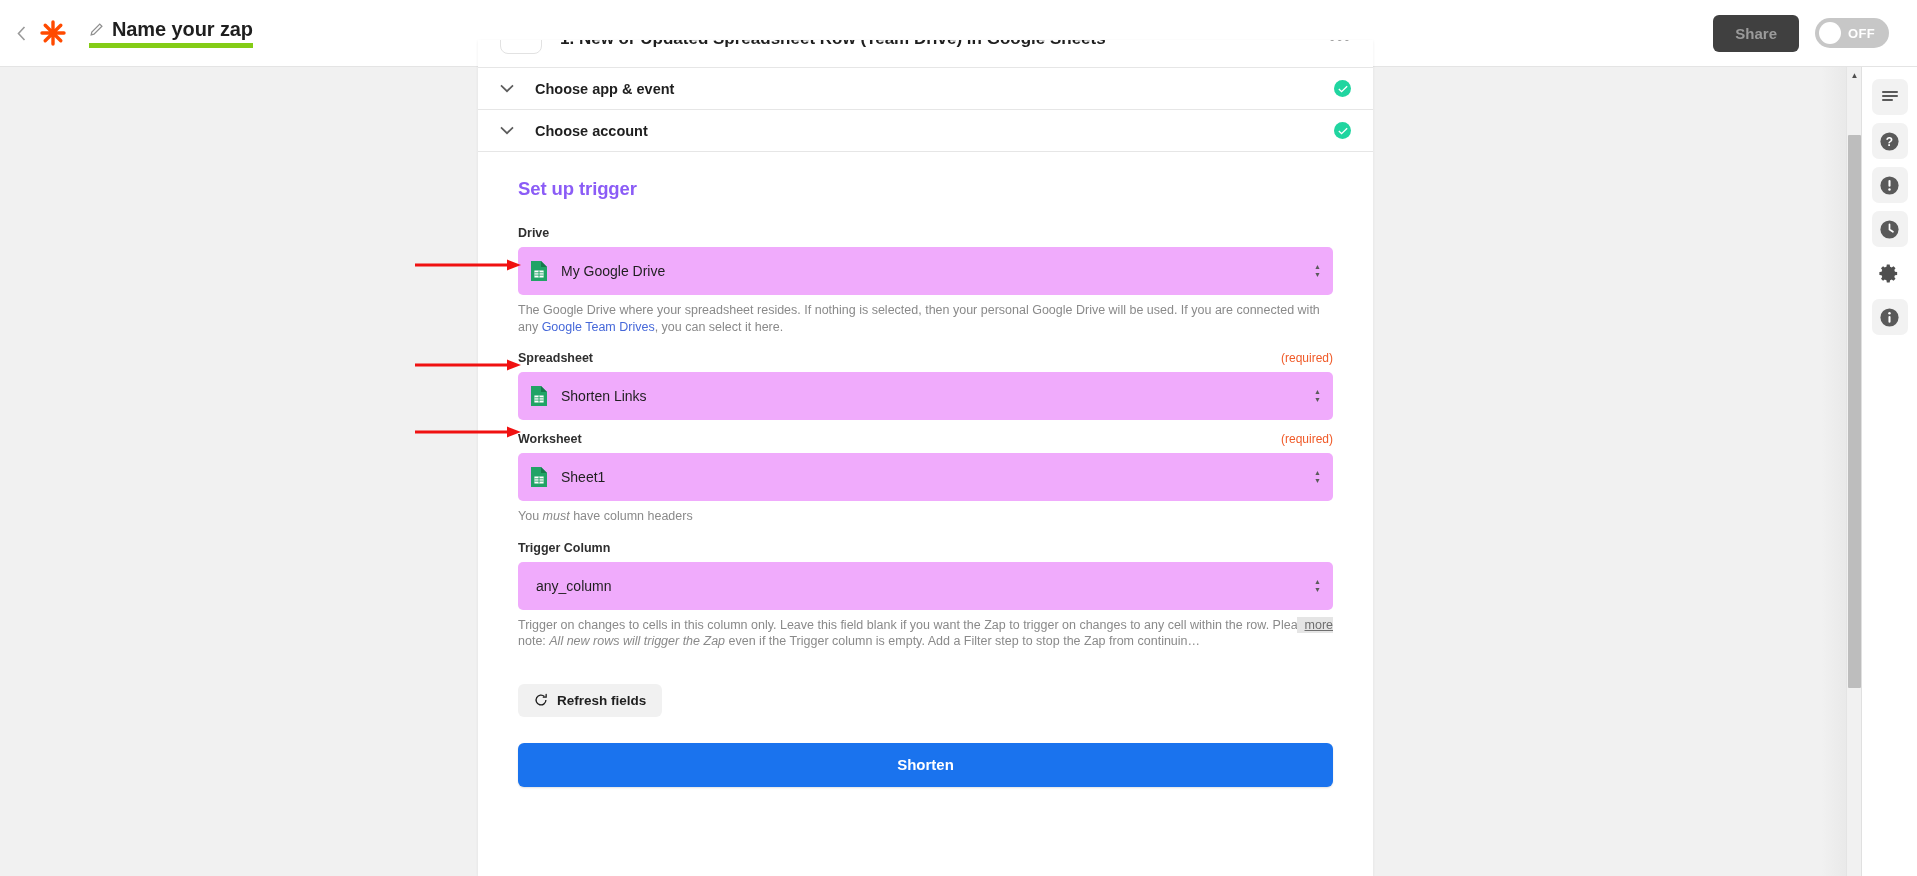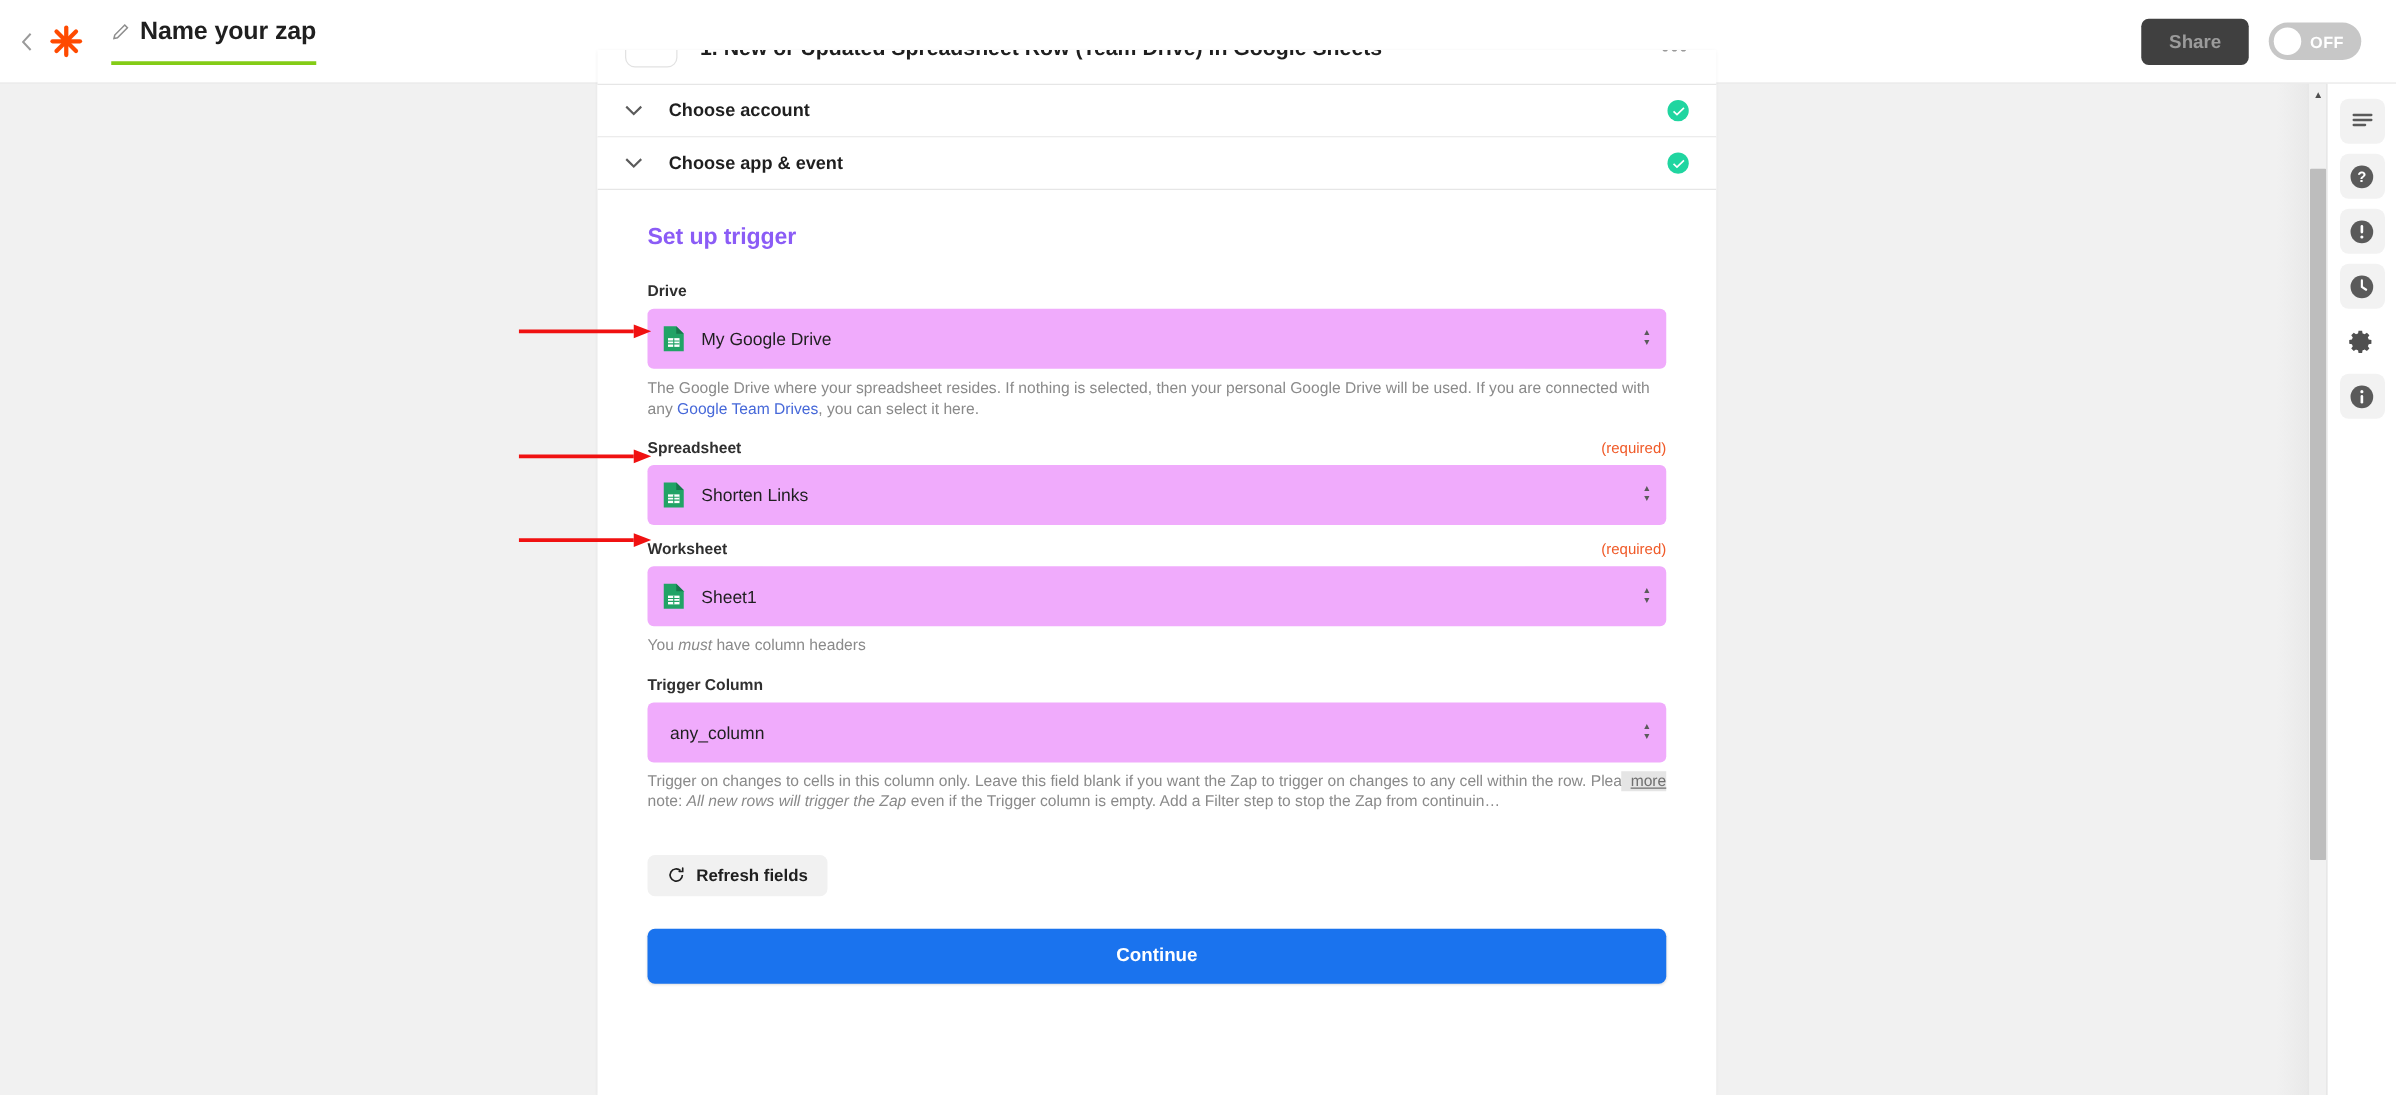--- a/index.html
+++ b/index.html
@@ -20,21 +20,21 @@
     display: flex; align-items: center;
   }
   .back-chevron {
     margin-left: 13px; width: 16px; height: 20px;
     display: flex; align-items: center; justify-content: center;
     color: #9a9a9a; font-size: 17px; line-height: 1;
   }
   .zap-logo { margin-left: 10px; width: 28px; height: 28px; position: relative; }
   .zap-title-wrap {
     margin-left: 22px; display: flex; align-items: center;
-    border-bottom: 3px solid #84cc16; padding-bottom: 12px; justify-content: flex-end;
+    border-bottom: 5px solid #84cc16; padding-bottom: 2px; justify-content: flex-end;
   }
   .pencil-icon { width: 15px; height: 15px; color: #8e8e8e; margin-right: 8px; display:block; }
   .zap-title { font-size: 20px; font-weight: bold; color: #1f1f1f; letter-spacing: -0.1px; }
   .topbar-right {
     margin-left: auto; display: flex; align-items: center; gap: 16px; margin-right: 28px;
   }
   .share-btn {
     background: #404040; color: #9b9b9b; font-size: 15px; font-weight: bold;
     border: none; border-radius: 6px; padding: 10px 22px; cursor: pointer;
   }
@@ -266,54 +266,54 @@
 </div>
 
 <div class="card">
 
   <div class="step-header-partial">
     <div class="sh-inner">
       <div class="sh-avatar"></div>
       <div class="sh-title">1. New or Updated Spreadsheet Row (Team Drive) in Google Sheets</div>
       <div class="sh-dots">•••</div>
     </div>
+  </div>
+
+  <div class="accordion-row">
+    <span class="acc-chevron">
+      <svg width="14" height="9" viewBox="0 0 14 9" fill="none" stroke="currentColor" stroke-width="1.7">
+        <path d="M1 1.3 L7 7.2 L13 1.3"></path>
+      </svg>
+    </span>
+    <span class="acc-label">Choose app &amp; event</span>
+    <span class="acc-check">
+      <span class="check-circle">
+        <svg width="10" height="8" viewBox="0 0 12 9" fill="none" stroke="#fff" stroke-width="1.6">
+          <path d="M1 4.6 L4.3 7.7 L11 1.2"></path>
+        </svg>
+      </span>
+    </span>
   </div>
 
   <div class="accordion-row">
     <span class="acc-chevron">
       <svg width="14" height="9" viewBox="0 0 14 9" fill="none" stroke="currentColor" stroke-width="1.7">
         <path d="M1 1.3 L7 7.2 L13 1.3"></path>
       </svg>
     </span>
     <span class="acc-label">Choose account</span>
     <span class="acc-check">
       <span class="check-circle">
         <svg width="10" height="8" viewBox="0 0 12 9" fill="none" stroke="#fff" stroke-width="1.6">
           <path d="M1 4.6 L4.3 7.7 L11 1.2"></path>
         </svg>
       </span>
     </span>
   </div>
 
-  <div class="accordion-row">
-    <span class="acc-chevron">
-      <svg width="14" height="9" viewBox="0 0 14 9" fill="none" stroke="currentColor" stroke-width="1.7">
-        <path d="M1 1.3 L7 7.2 L13 1.3"></path>
-      </svg>
-    </span>
-    <span class="acc-label">Choose app &amp; event</span>
-    <span class="acc-check">
-      <span class="check-circle">
-        <svg width="10" height="8" viewBox="0 0 12 9" fill="none" stroke="#fff" stroke-width="1.6">
-          <path d="M1 4.6 L4.3 7.7 L11 1.2"></path>
-        </svg>
-      </span>
-    </span>
-  </div>
-
   <div class="setup">
     <h2>Set up trigger</h2>
 
     
     <div class="field">
       <div class="field-label-row">
         <span class="field-label">Drive</span>
         <span class="field-required"></span>
       </div>
       <div class="select">
@@ -420,21 +420,21 @@
     <button class="refresh-btn">
       <span>
         <svg width="14" height="14" viewBox="0 0 16 16" fill="none" stroke="#1f1f1f" stroke-width="1.5">
           <path d="M13.6 8a5.6 5.6 0 1 1-1.7-4"></path>
           <path d="M13.9 1.6v3.2h-3.2" stroke-linecap="round"></path>
         </svg>
       </span>
       <span>Refresh fields</span>
     </button>
 
-    <button class="continue-btn">Continue</button>
+    <button class="continue-btn">Shorten</button>
   </div>
 </div>
 
 <div class="arrow" style="left:415px; top:258px; width:110px;">
   <svg width="110" height="14" viewBox="0 0 110 14">
     <line x1="0" y1="7" x2="92" y2="7" stroke="#f01111" stroke-width="3"></line>
     <path d="M92 1.5 L106 7 L92 12.5 Z" fill="#f01111"></path>
   </svg>
 </div>
 <div class="arrow" style="left:415px; top:358px; width:110px;">

